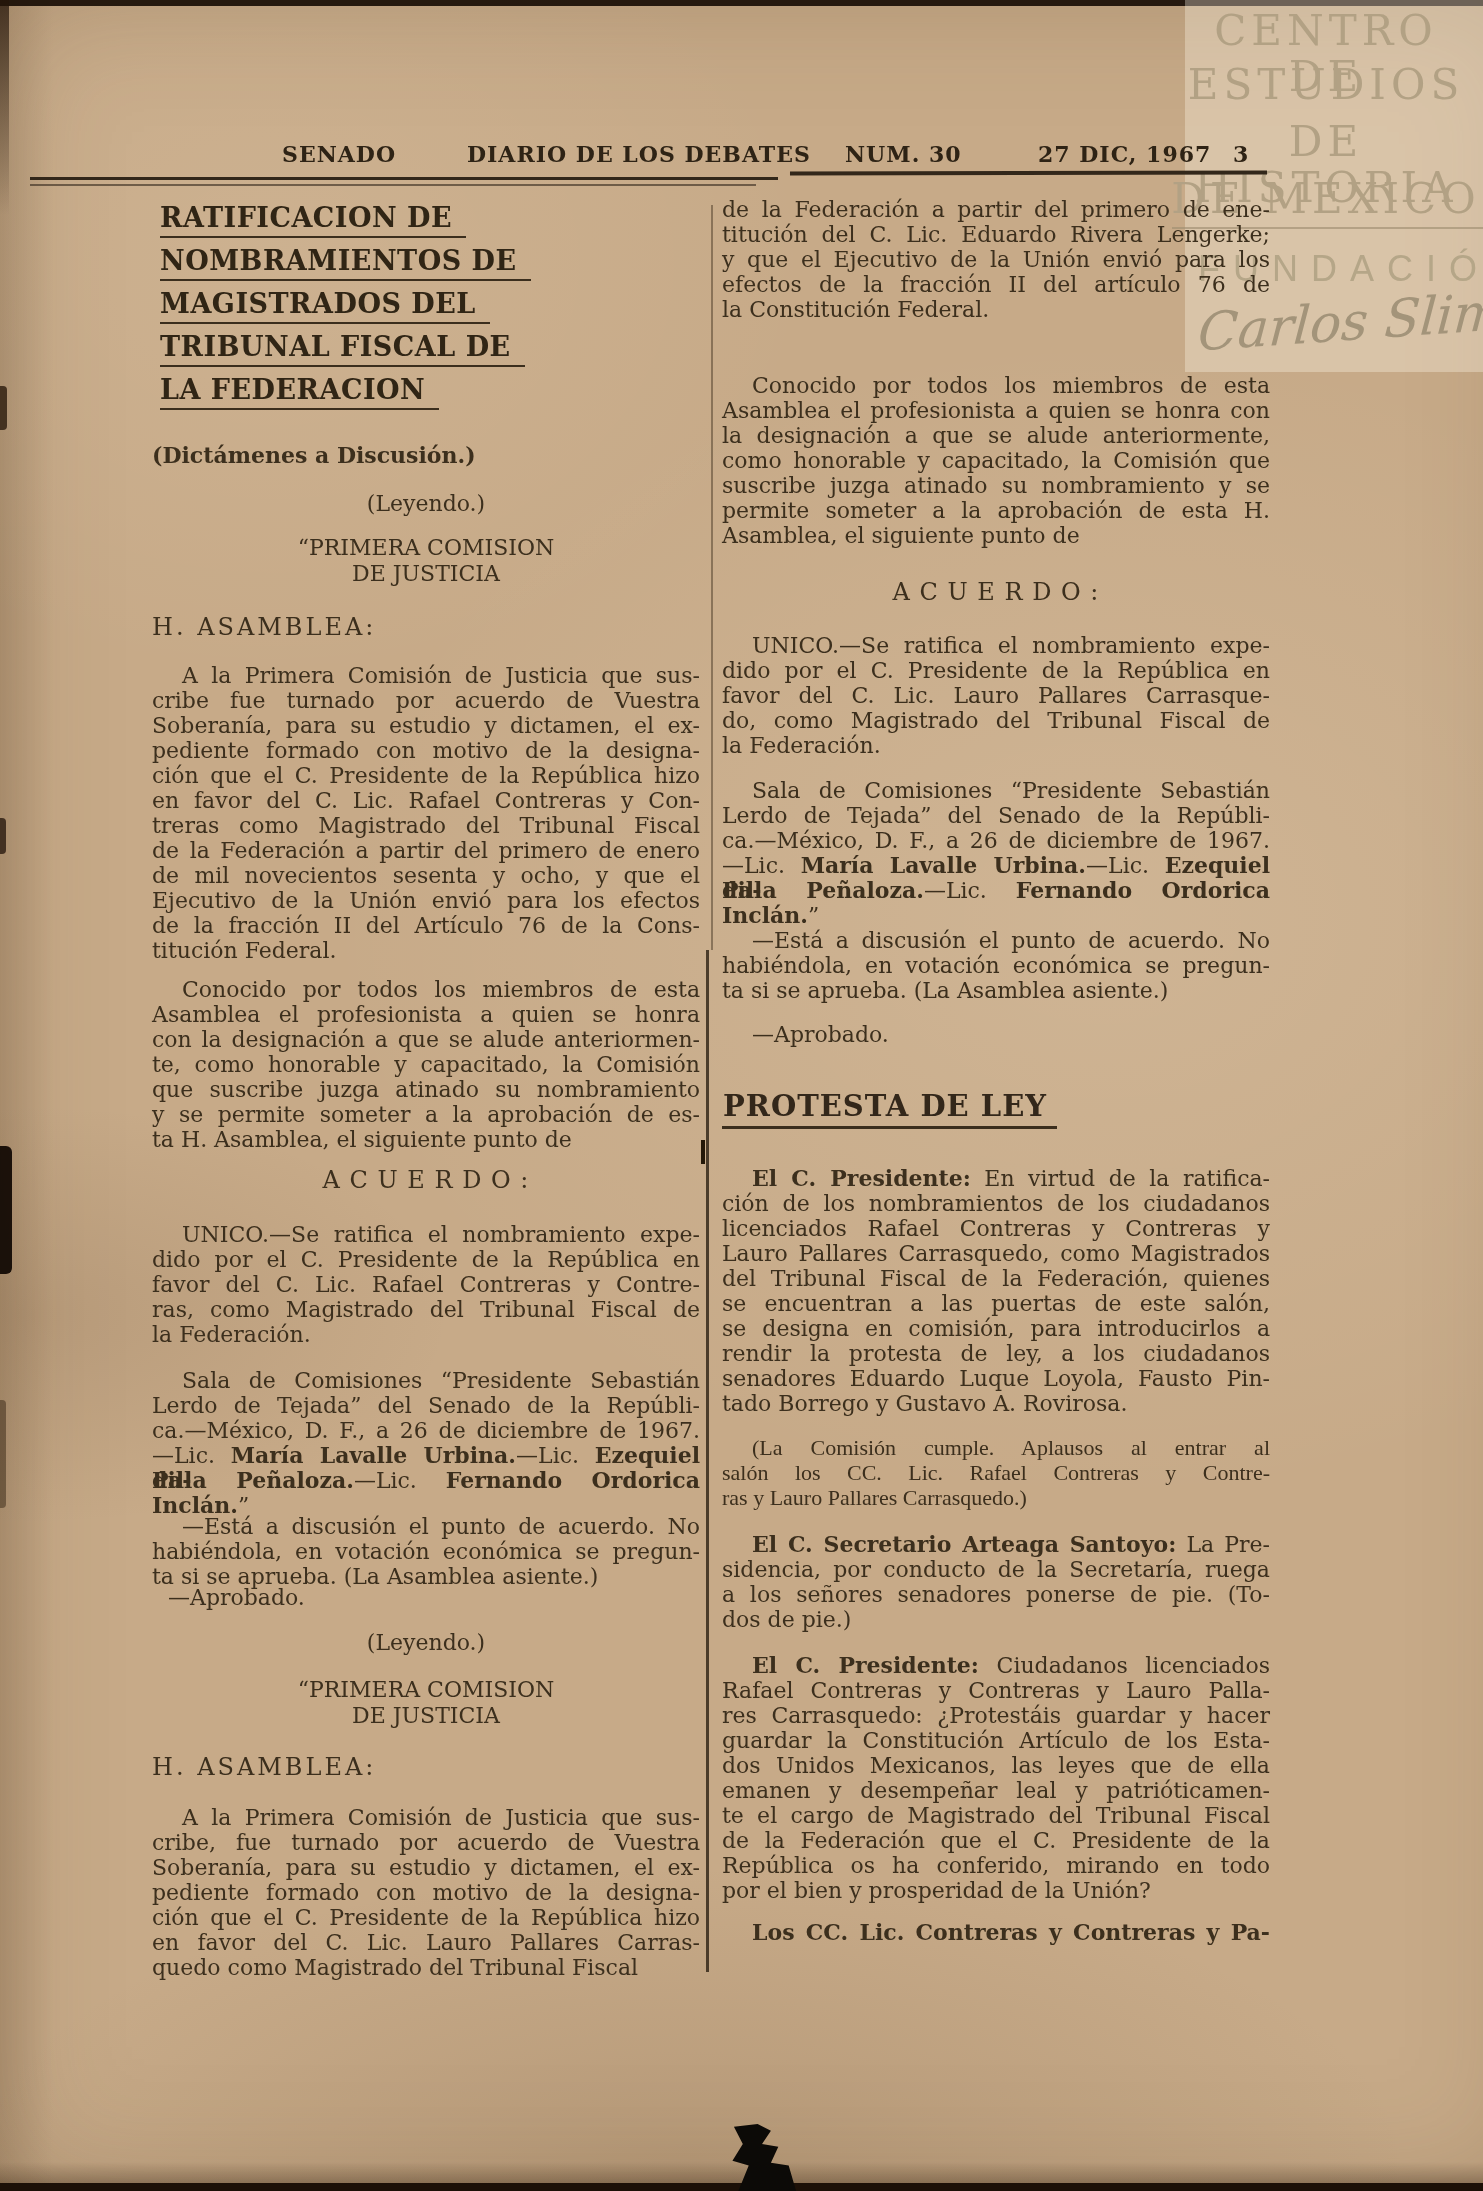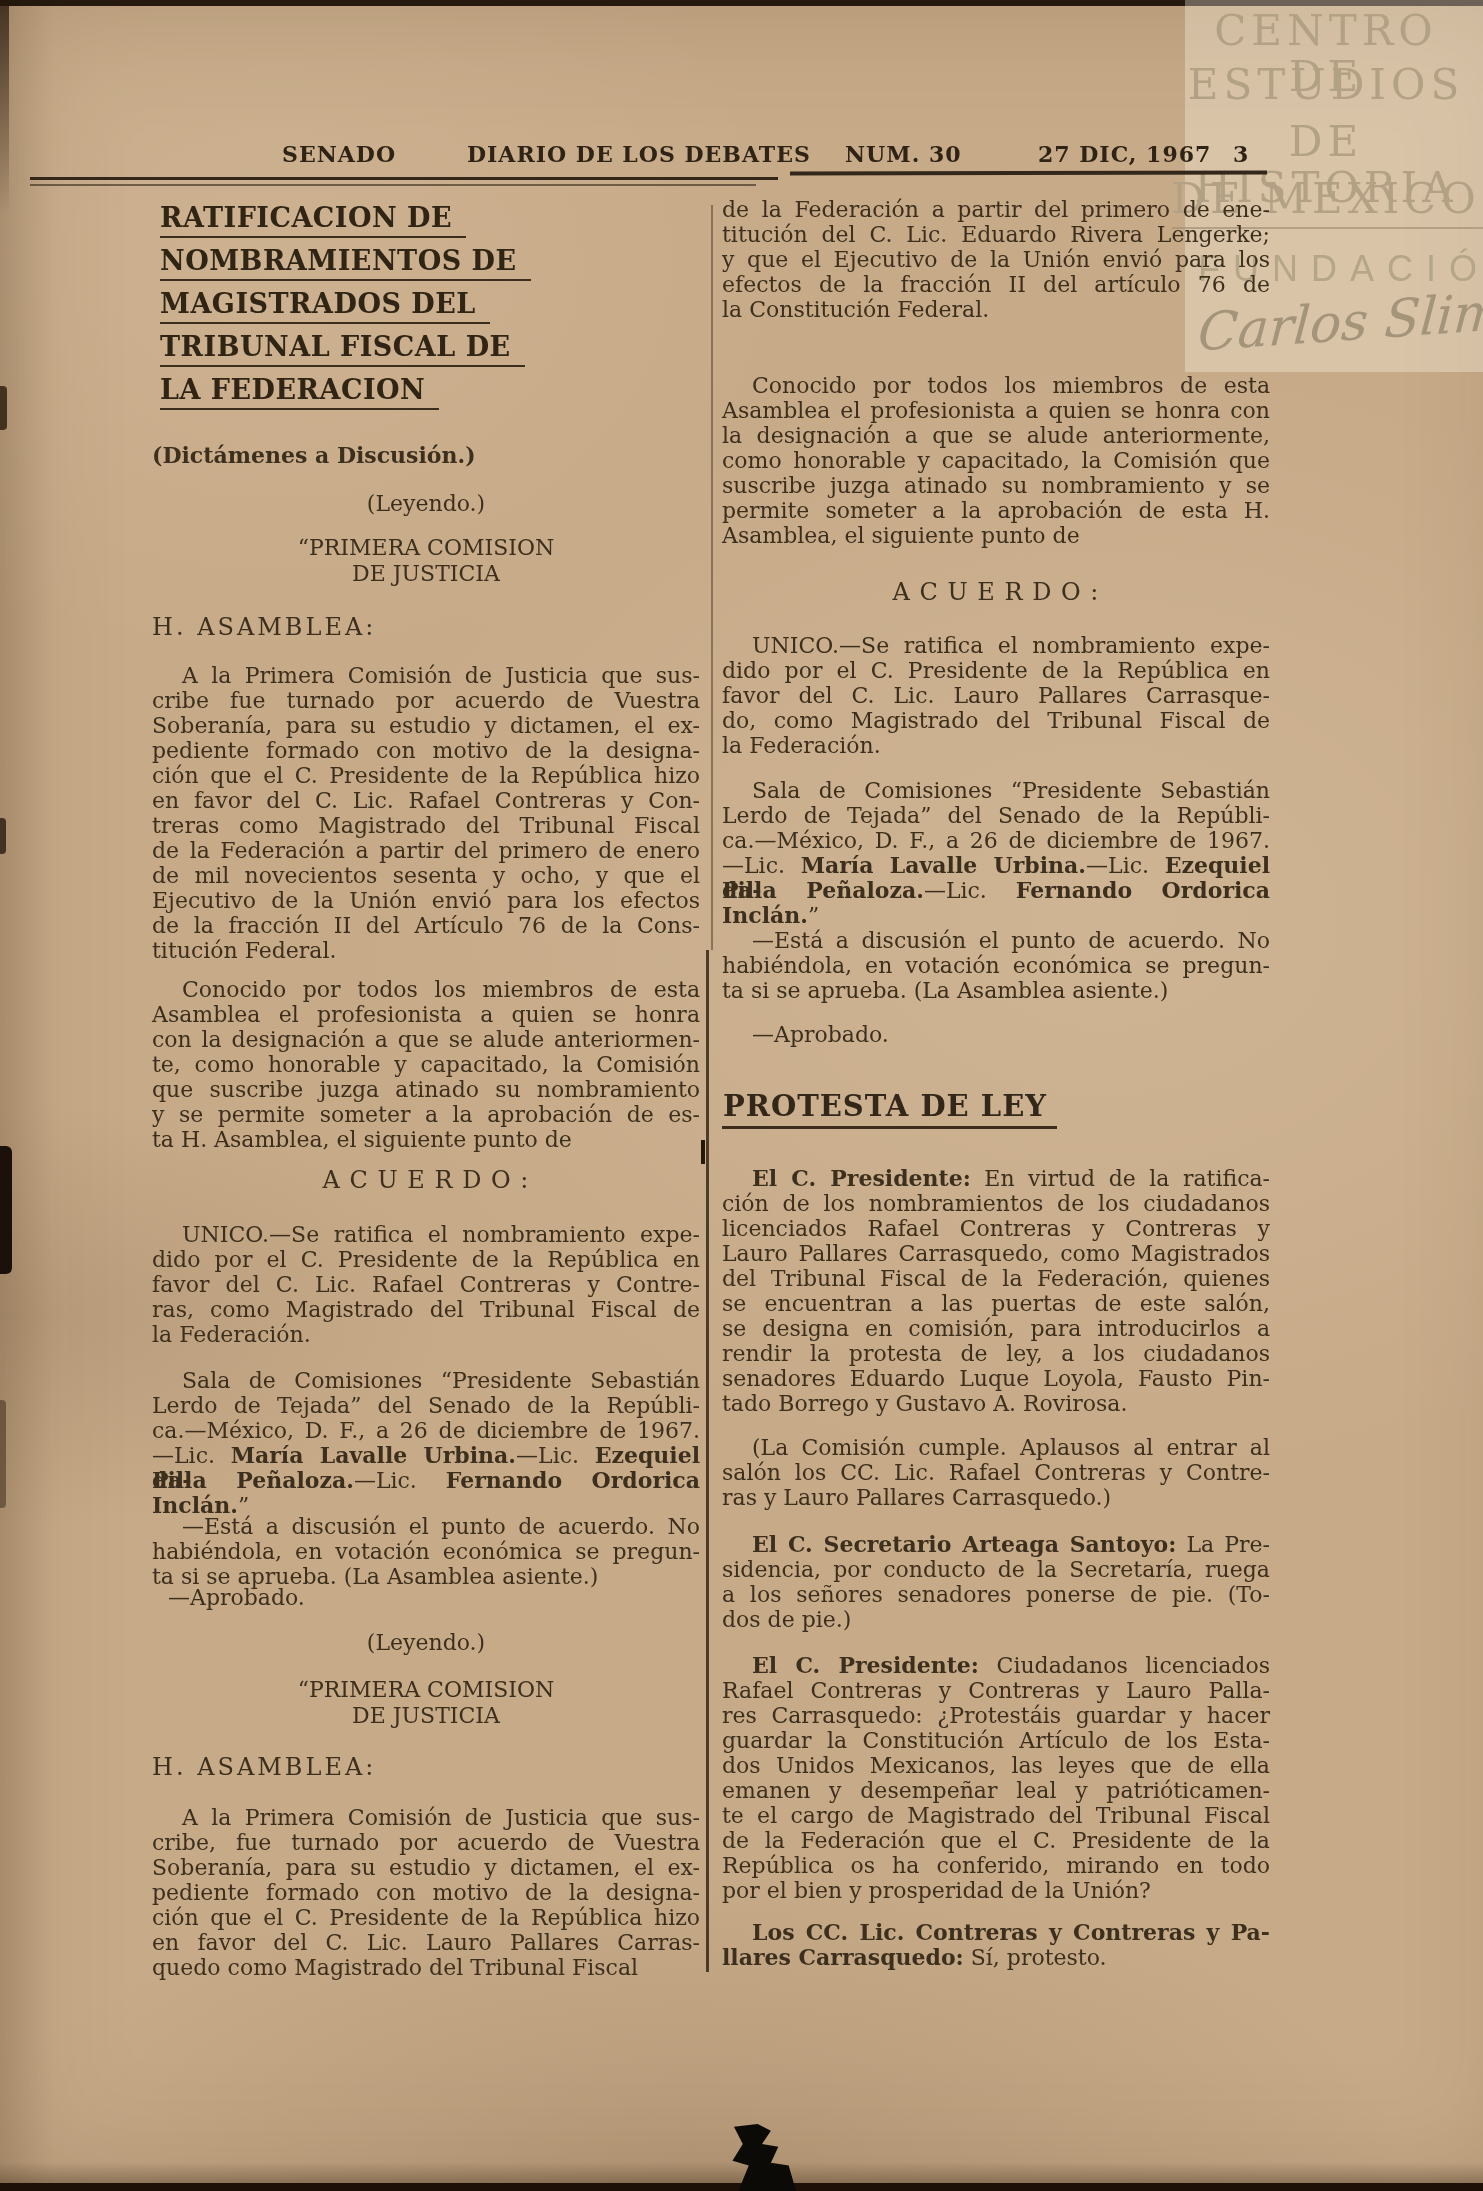--- a/index.html
+++ b/index.html
@@ -256,21 +256,21 @@
         <div class="tline">ción de los nombramientos de los ciudadanos</div>
         <div class="tline">licenciados Rafael Contreras y Contreras y</div>
         <div class="tline">Lauro Pallares Carrasquedo, como Magistrados</div>
         <div class="tline">del Tribunal Fiscal de la Federación, quienes</div>
         <div class="tline">se encuentran a las puertas de este salón,</div>
         <div class="tline">se designa en comisión, para introducirlos a</div>
         <div class="tline">rendir la protesta de ley, a los ciudadanos</div>
         <div class="tline">senadores Eduardo Luque Loyola, Fausto Pin-</div>
         <div class="tline lastln">tado Borrego y Gustavo A. Rovirosa.</div>
       </div>
-      <div class="blk para" style="top: 1435px;">
+      <div class="blk para" style="top: 1435px; font-family: Liberation Serif, serif;">
         <div class="tline" style="padding-left: 30px;">(La Comisión cumple. Aplausos al entrar al</div>
         <div class="tline">salón los CC. Lic. Rafael Contreras y Contre-</div>
         <div class="tline lastln">ras y Lauro Pallares Carrasquedo.)</div>
       </div>
       <div class="blk para" style="top: 1532px;">
         <div class="tline" style="padding-left: 30px;"><b>El C. Secretario Arteaga Santoyo:</b> La Pre-</div>
         <div class="tline">sidencia, por conducto de la Secretaría, ruega</div>
         <div class="tline">a los señores senadores ponerse de pie. (To-</div>
         <div class="tline lastln">dos de pie.)</div>
       </div>
@@ -281,17 +281,16 @@
         <div class="tline">guardar la Constitución Artículo de los Esta-</div>
         <div class="tline">dos Unidos Mexicanos, las leyes que de ella</div>
         <div class="tline">emanen y desempeñar leal y patrióticamen-</div>
         <div class="tline">te el cargo de Magistrado del Tribunal Fiscal</div>
         <div class="tline">de la Federación que el C. Presidente de la</div>
         <div class="tline">República os ha conferido, mirando en todo</div>
         <div class="tline lastln">por el bien y prosperidad de la Unión?</div>
       </div>
       <div class="blk para" style="top: 1920px;">
         <div class="tline" style="padding-left: 30px;"><b>Los CC. Lic. Contreras y Contreras y Pa-</b></div>
-        <div class="tline lastln"><b>llares Carrasquedo:</b> Sí, protesto.</div>
       </div>
     </div>
 
 </div>
 
 </body></html>

